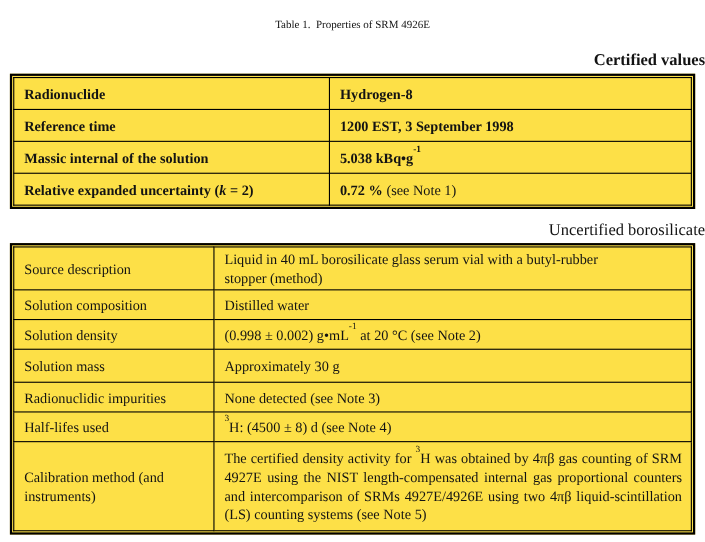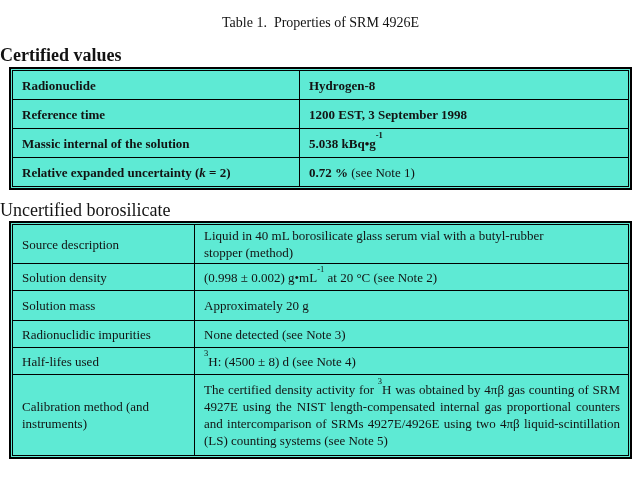--- a/index.html
+++ b/index.html
@@ -7,42 +7,42 @@
     width: 641px; height: 493px;
     background: #ffffff;
     color: #131313;
     font-family: "Liberation Serif", "DejaVu Serif", serif;
     font-size: 13px;
     overflow: hidden;
   }
   .doc-title {
     text-align: center;
     padding-top: 15px;
-    font-size: 14px;
+    font-size: 10px;
     line-height: 16px;
   }
   .sec-heading {
-    text-align: left;
-    font-size: 18px;
+    text-align: right;
+    font-size: 15px;
     line-height: 15px;
   }
   .certified-heading {
     font-weight: bold;
     margin-top: 17px;
     margin-bottom: 4px;
   }
   .uncertified-heading {
     margin-top: 13px;
     margin-bottom: 3px;
   }
   .tbl-frame {
     margin: 0 9px;
     border: 2px solid #000;
     padding: 1px;
-    background: #5eead4;
+    background: #fde047;
   }
   table {
     border-collapse: collapse;
     width: 100%;
     table-layout: fixed;
     font-size: 13px;
   }
   td {
     border: 1px solid #000;
     vertical-align: middle;
@@ -106,26 +106,30 @@
     <table class="t2">
       <tbody>
           <tr class="h35">
         <td class="lbl"><span>Source description</span></td>
         <td>
           <span class="block">Liquid in 40 mL borosilicate glass serum vial with a butyl-rubber</span>
           <span class="block">stopper (method)</span>
         </td>
       </tr>
       <tr class="h27">
+        <td class="lbl"><span>Solution composition</span></td>
+        <td><span>Distilled water</span></td>
+      </tr>
+      <tr class="h27">
         <td class="lbl"><span>Solution density</span></td>
         <td><span>(0.998 ± 0.002) g•mL</span><sup class="s">-1</sup><span> at 20 °C (see Note 2)</span></td>
       </tr>
       <tr class="h30">
         <td class="lbl"><span>Solution mass</span></td>
-        <td><span>Approximately 20 g</span></td>
+        <td><span>Approximately 30 g</span></td>
       </tr>
       <tr class="h27">
         <td class="lbl"><span>Radionuclidic impurities</span></td>
         <td><span>None detected (see Note 3)</span></td>
       </tr>
       <tr class="h27">
         <td class="lbl"><span>Half-lifes used</span></td>
         <td><sup class="s">3</sup><span>H: (4500 ± 8) d (see Note 4)</span></td>
       </tr>
       <tr class="h81">

